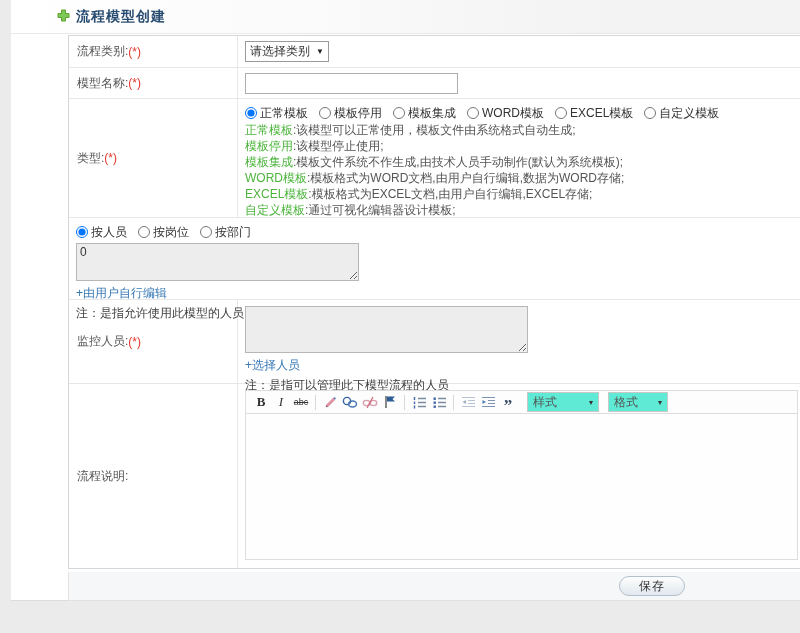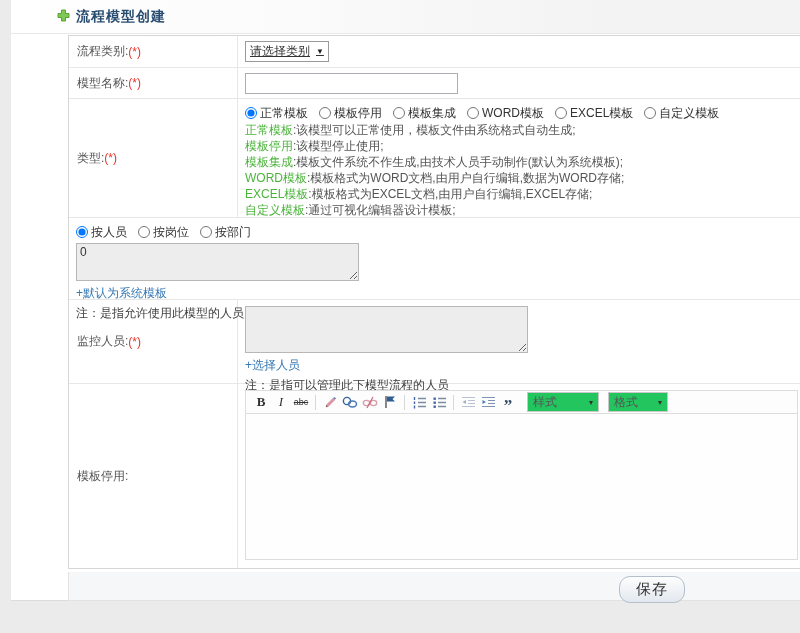--- a/index.html
+++ b/index.html
@@ -32,21 +32,21 @@
   .lcell {
     width:169px; border-right:1px solid #e7e7e7; padding-left:8px;
     display:flex; align-items:center; color:#555; flex-shrink:0;
   }
   .req { color:#e4372e; }
   .vcell { flex:1; padding:5px 7px; position:relative; }
   .vcenter { display:flex; align-items:center; }
   
   .selectbox {
     display:inline-flex; align-items:center; gap:6px; height:21px;
-    border:1px solid #9a9a9a; background:#fff; padding:0 4px; color:#333; cursor:pointer;text-decoration:underline;
+    border:1px solid #9a9a9a; background:#fff; padding:0 4px; color:#333; cursor:pointer;
   }
   .selectbox .arrow { font-size:8px; color:#222; }
   .textinput { width:213px; height:21px; border:1px solid #abadb3; background:#fff; padding:0 3px; font-size:12px; }
   .radioline { display:flex; align-items:center; gap:4px; height:18px; color:#333; }
   .radioline label { display:flex; align-items:center; gap:3px; margin-right:7px; cursor:pointer; }
   input[type=radio]{ width:12px; height:12px; margin:0; }
   .desc { line-height:16px; color:#555; white-space:nowrap; }
   .term { color:#4cb43c; }
   .gtextarea {
     display:block; width:283px; background:#ededed; border:1px solid #b7b7b7;
@@ -66,34 +66,34 @@
     min-width:18px; height:19px; display:inline-flex; align-items:center; justify-content:center;
     margin:0 1px; cursor:pointer; border-radius:2px;
   }
   .b-bold { font-family:"Liberation Serif","DejaVu Serif",serif; font-weight:bold; font-size:13px; color:#333; }
   .b-italic { font-family:"Liberation Serif","DejaVu Serif",serif; font-style:italic; font-size:13px; color:#333; }
   .b-strike { font-size:9px; color:#333; text-decoration:line-through; letter-spacing:0; }
   .b-quote { font-family:"Liberation Serif","DejaVu Serif",serif; font-size:17px; font-weight:bold; color:#344a66; line-height:10px; padding-top:7px; }
   .sep { width:1px; height:15px; background:#d8d8d8; margin:0 4px; }
   .ed-select {
     display:inline-flex; align-items:center; justify-content:space-between;
-    height:20px; border:1px solid #c8c8c8; background:#22c55e; padding:0 5px;
+    height:20px; border:1px solid #c8c8c8; background:#5eead4; padding:0 5px;
     margin-left:9px; color:#555; cursor:pointer;
   }
   .ed-style { width:72px; } .ed-format { width:60px; }
   .ed-select .arrow { font-size:8px; color:#333; }
   .canvas { height:146px; border:1px solid #ddd; border-top:none; background:#fefefe; }
   
   .footer {
     position:absolute; left:57px; top:572px; width:738px; height:29px;
     background:#f6f7f9; border:1px solid #e2e2e2; border-top:none;
   }
   .save-btn {
-    position:absolute; left:550px; top:4px; width:66px; height:27px;
-    border:1px solid #b3bfca; border-radius:11px; color:#333; font-size:15px;
+    position:absolute; left:550px; top:4px; width:66px; height:20px;
+    border:1px solid #b3bfca; border-radius:11px; color:#333; font-size:12px;
     background:linear-gradient(#fdfefe,#e2e8ef); cursor:pointer;
     font-family:inherit; letter-spacing:1px;
   }
 </style>
 </head>
 <body>
 
 <div class="page">
 
   <div class="header">
@@ -181,40 +181,40 @@
           <label>
               <input type="radio" name="usermode" style="">
               <span>按岗位</span>
             </label>
           <label>
               <input type="radio" name="usermode" style="">
               <span>按部门</span>
             </label>
         </div>
         <textarea class="gtextarea ta1" style="">0</textarea>
-        <a class="plink">+默认为系统模板</a>
+        <a class="plink">+由用户自行编辑</a>
         <div class="note">注：是指允许使用此模型的人员，留空为全体人员使用</div>
       </div>
     </div>
 
     <div class="row r5">
       <div class="lcell">
         <span>监控人员:</span>
         <span class="req">(*)</span>
       </div>
       <div class="vcell">
         <textarea class="gtextarea ta2" style=""></textarea>
         <a class="plink">+选择人员</a>
         <div class="note">注：是指可以管理此下模型流程的人员</div>
       </div>
     </div>
 
     <div class="row r6">
       <div class="lcell">
-        <span>模板停用:</span>
+        <span>流程说明:</span>
       </div>
       <div class="vcell">
         <div class="editor">
           <div class="toolbar">
             <span class="tbtn b-bold">B</span>
             <span class="tbtn b-italic">I</span>
             <span class="tbtn b-strike">abc</span>
             <span class="sep"></span>
             <span class="tbtn">
               <svg width="13" height="13" viewBox="0 0 13 13">

